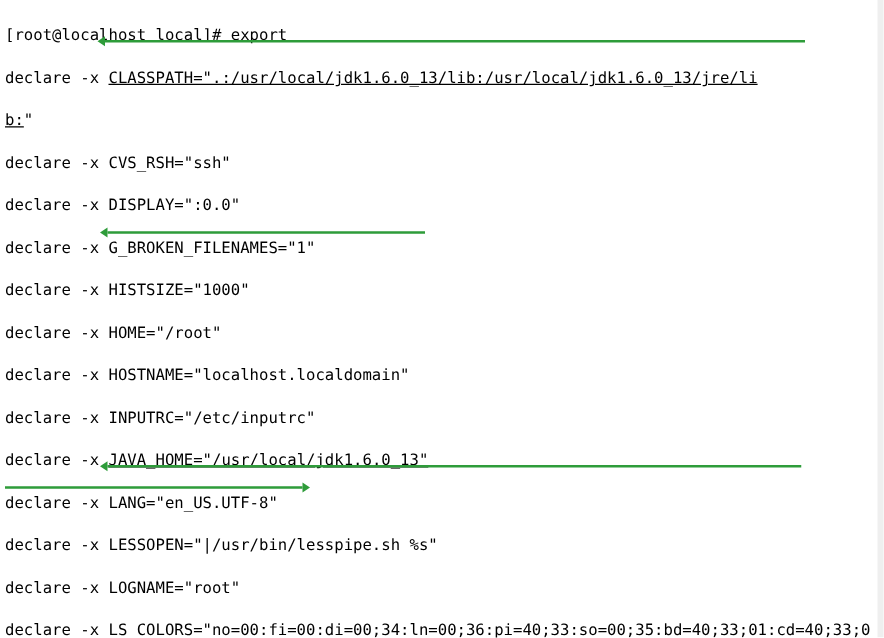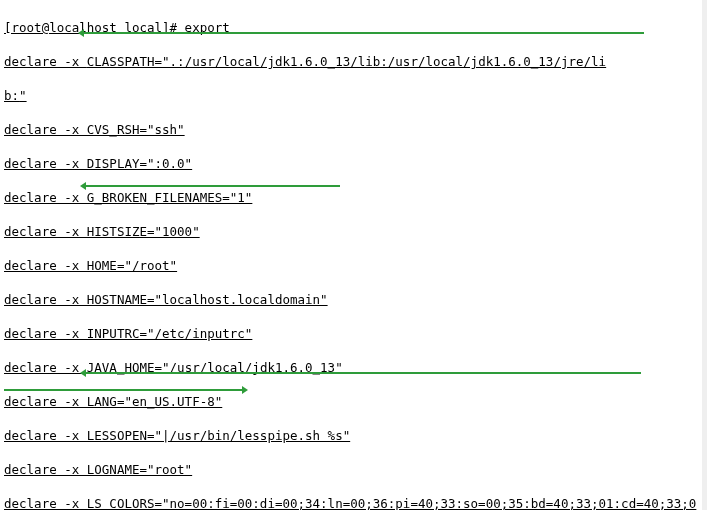--- a/index.html
+++ b/index.html
@@ -15,21 +15,21 @@
     overflow: hidden;
     position: relative;
   }
   .terminal {
     padding: 2px 4px;
     white-space: pre-wrap;
     word-break: break-all;
     position: relative;
     z-index: 1;
   }
-  .row { display: block; text-decoration: underline; }
+  .row { display: block; }
   .u { text-decoration: underline; }
   
   .green-line {
     position: absolute;
     height: 2px;
     background: #2e9c3a;
     z-index: 2;
     pointer-events: none;
   }
   .arrow-head {

